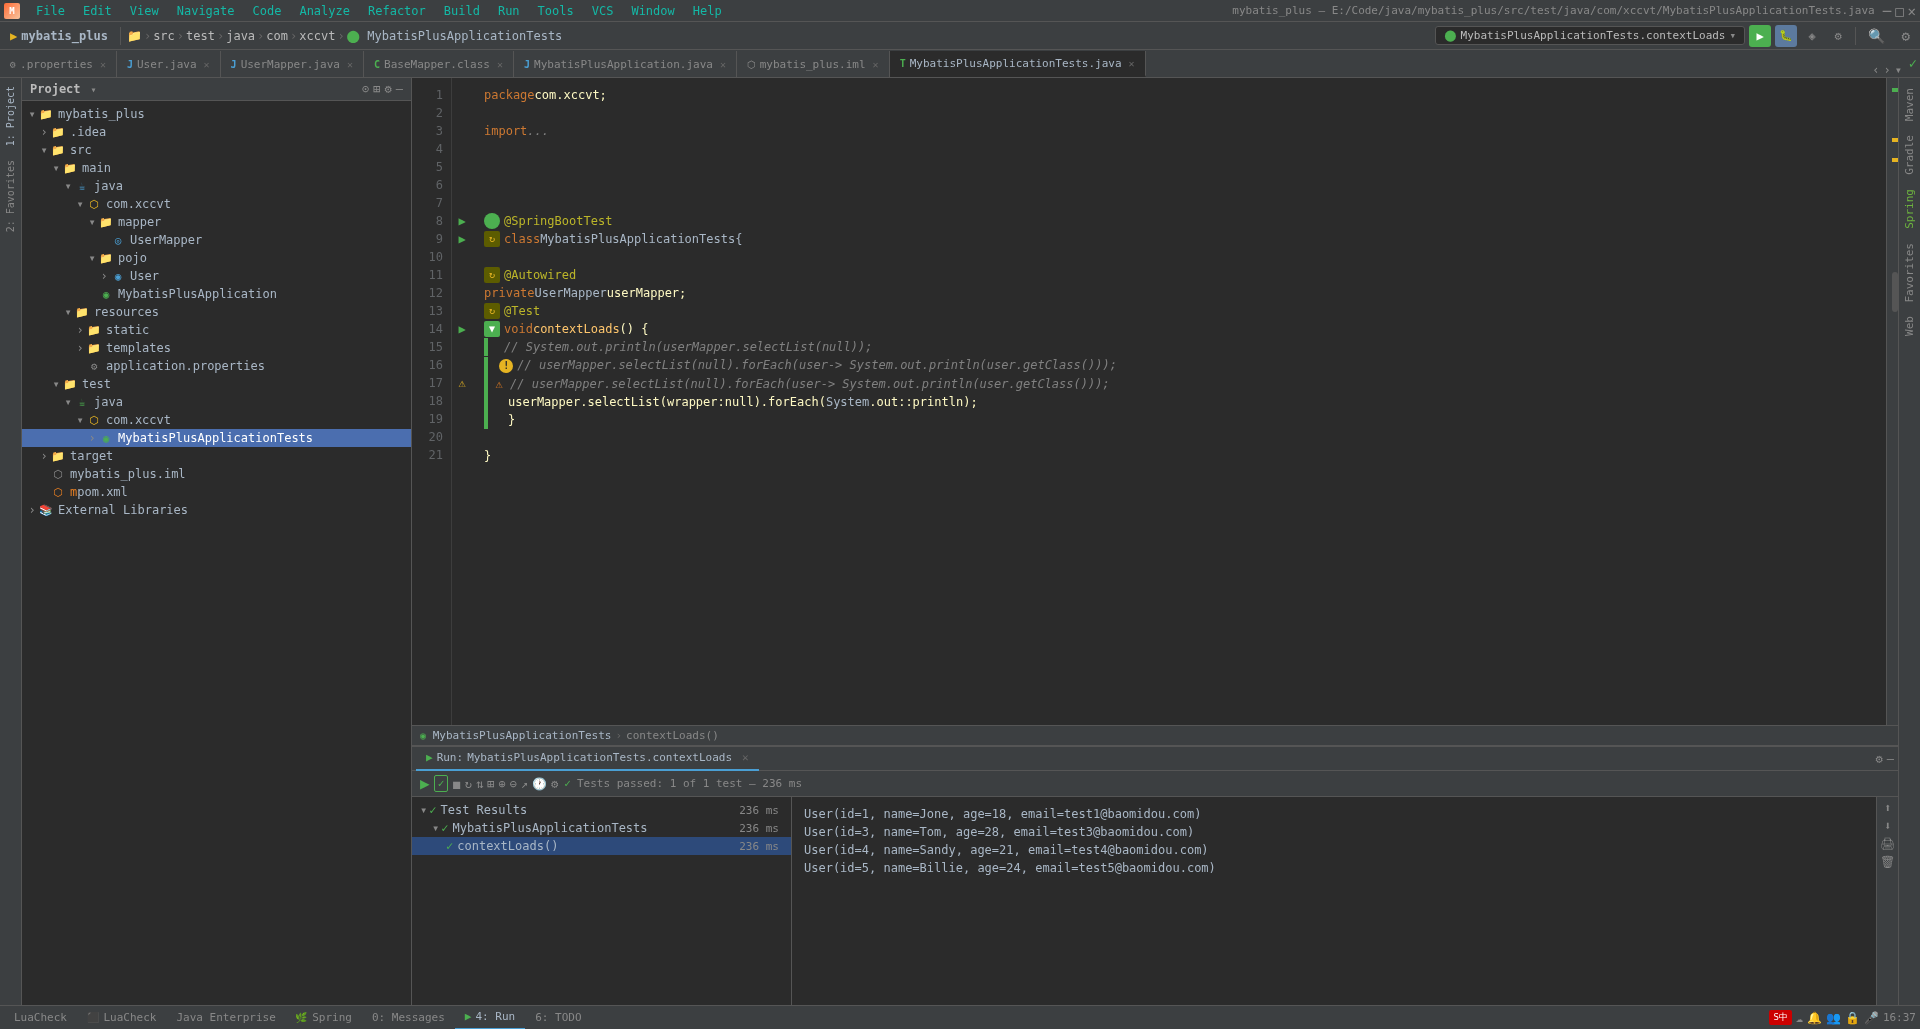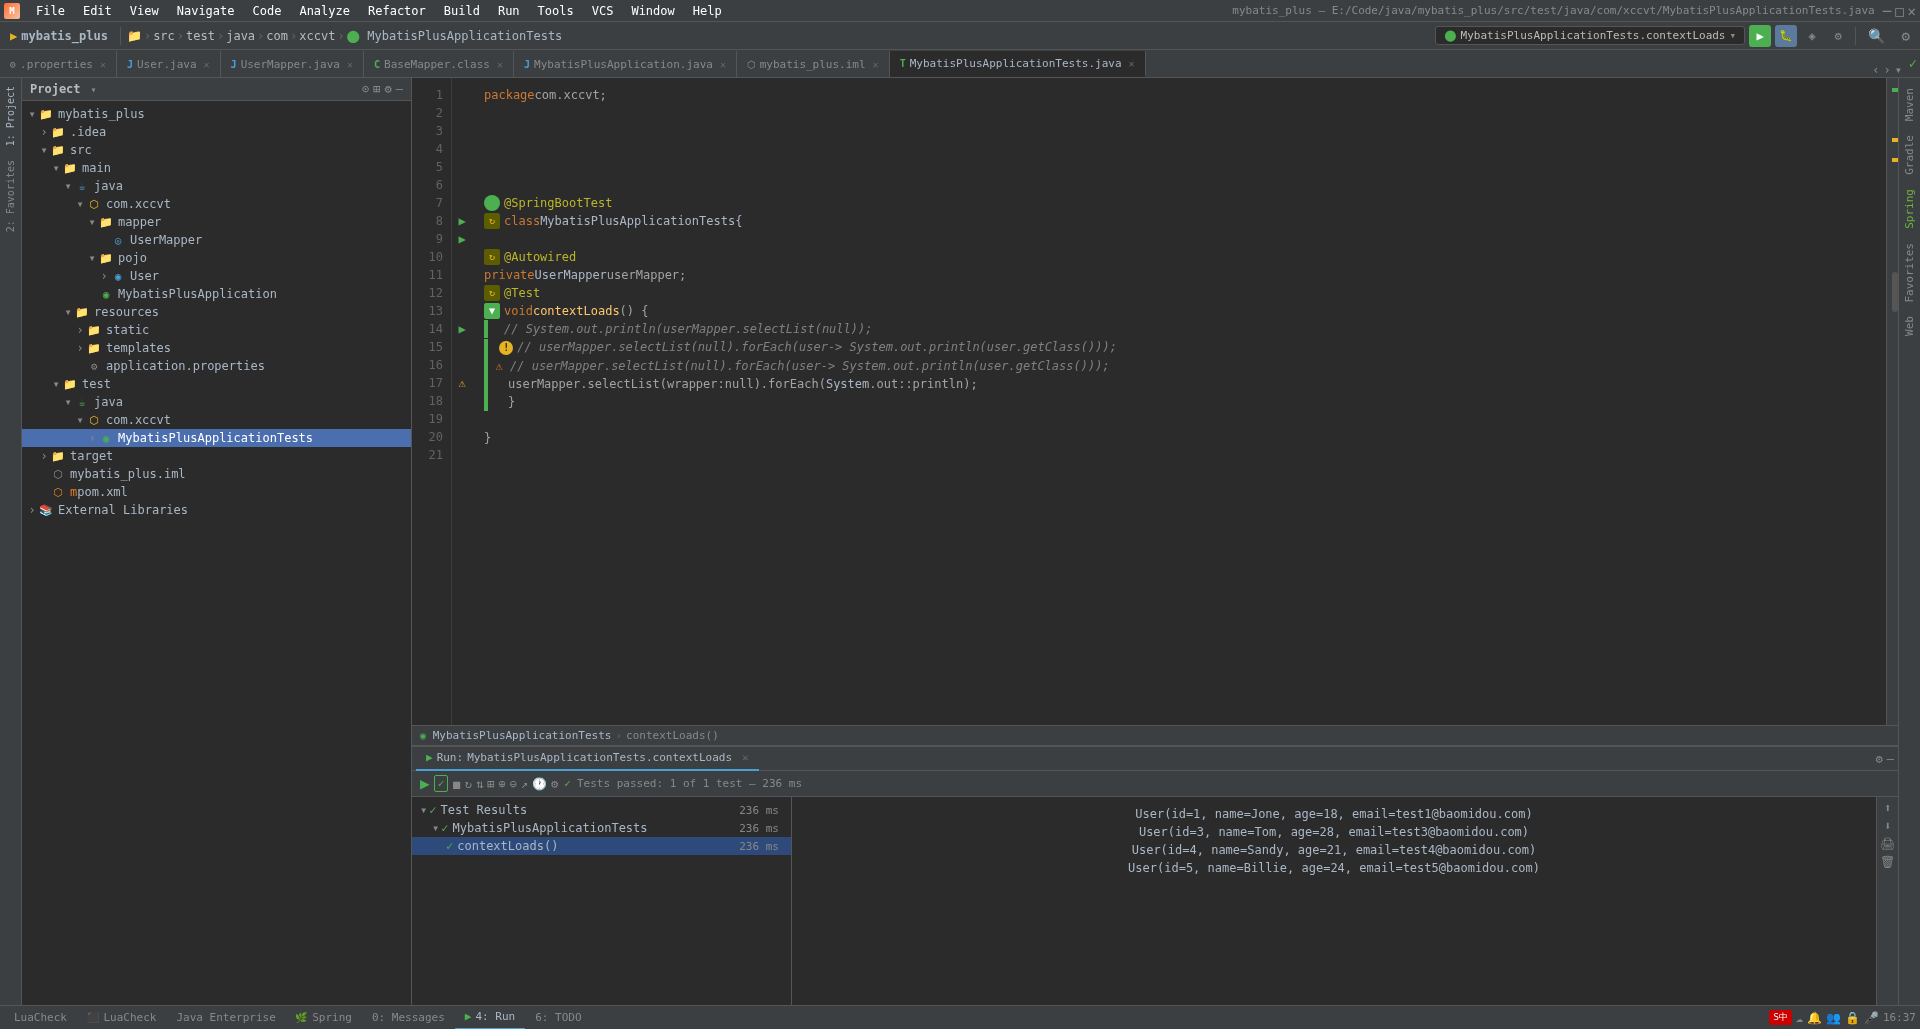--- a/index.html
+++ b/index.html
@@ -2,21 +2,21 @@
 <html><head>
   <meta charset="utf-8">
   <style>
     * { margin: 0; padding: 0; box-sizing: border-box; }
     body { font-family: 'Consolas', 'Monaco', monospace; font-size: 12px; background: #2b2b2b; color: #a9b7c6; width: 1920px; height: 1029px; overflow: hidden; }
 
     
     #menubar { background: #3c3f41; height: 22px; display: flex; align-items: center; padding: 0 4px; border-bottom: 1px solid #555; }
     #menubar .logo { width: 16px; height: 16px; background: #ff6b35; border-radius: 2px; margin-right: 8px; display: flex; align-items: center; justify-content: center; color: white; font-size: 10px; font-weight: bold; flex-shrink: 0; }
     #menubar .menu-items { display: flex; gap: 2px; }
-    #menubar .menu-item { padding: 2px 8px; color: #ffffff; font-size: 12px; cursor: pointer; }
+    #menubar .menu-item { padding: 2px 8px; color: #14b8a6; font-size: 12px; cursor: pointer; }
     #menubar .path-info { margin-left: auto; color: #888; font-size: 11px; }
 
     
     #toolbar { background: #3c3f41; height: 28px; display: flex; align-items: center; padding: 0 4px; border-bottom: 1px solid #555; gap: 4px; }
     .toolbar-item { display: flex; align-items: center; gap: 4px; padding: 2px 6px; color: #bbbbbb; font-size: 12px; cursor: pointer; border-radius: 3px; }
     .toolbar-sep { width: 1px; height: 18px; background: #555; margin: 0 2px; }
     .breadcrumb { display: flex; align-items: center; gap: 2px; color: #bbbbbb; font-size: 12px; }
     .breadcrumb span { cursor: pointer; }
     .breadcrumb .sep { color: #666; }
     .toolbar-right { margin-left: auto; display: flex; align-items: center; gap: 4px; }
@@ -54,41 +54,41 @@
     #code-content { flex: 1; padding: 8px 0 8px 12px; overflow: auto; font-size: 12px; line-height: 18px; color: #a9b7c6; position: relative; }
     .code-line { display: flex; align-items: center; min-height: 18px; position: relative; padding-right: 8px; }
 
     
     .kw { color: #cc7832; }
     .annotation { color: #bbb529; }
     .comment { color: #808080; font-style: italic; }
     .class-name { color: #a9b7c6; }
     .method-name { color: #ffc66d; }
     .punct { color: #a9b7c6; }
-    .plain { color: #a3a3a3; }
+    .plain { color: #fef9c3; }
 
     
     #editor-breadcrumb { background: #3c3f41; padding: 3px 8px; border-top: 1px solid #555; display: flex; align-items: center; gap: 4px; font-size: 11px; color: #888; }
     #editor-breadcrumb .sep { color: #666; }
 
     
     #bottom-panel { height: 260px; background: #2b2b2b; border-top: 2px solid #555; display: flex; flex-direction: column; }
     #run-tabs { background: #3c3f41; height: 24px; display: flex; align-items: center; border-bottom: 1px solid #555; padding: 0 4px; gap: 0; }
     .run-tab { padding: 2px 10px; font-size: 11px; color: #888; cursor: pointer; display: flex; align-items: center; gap: 4px; height: 24px; }
     .run-tab.active { color: #a9b7c6; border-bottom: 2px solid #4a9fd4; }
     #run-header { background: #3c3f41; padding: 3px 8px; display: flex; align-items: center; gap: 6px; border-bottom: 1px solid #555; }
     .run-header-title { color: #888; font-size: 11px; display: flex; align-items: center; gap: 6px; }
     #run-panel-content { display: flex; flex: 1; overflow: hidden; }
     #run-sidebar { width: 380px; border-right: 1px solid #555; overflow-y: auto; padding: 4px 0; }
     .run-tree-item { display: flex; align-items: center; padding: 2px 4px; cursor: pointer; font-size: 12px; }
     .run-tree-item.selected { background: #2d4a7a; }
     .run-tree-item .check { color: #4caf50; margin-right: 4px; }
     .run-tree-item .label { color: #a9b7c6; }
     .run-tree-item .time { margin-left: auto; color: #888; font-size: 11px; padding-right: 8px; }
-    #run-output { flex: 1; padding: 8px 12px; overflow-y: auto; font-size: 12px; line-height: 18px; color: #a9b7c6; text-align: center; }
+    #run-output { flex: 1; padding: 8px 12px; overflow-y: auto; font-size: 12px; line-height: 18px; color: #a9b7c6; }
     .output-line { color: #a9b7c6; }
 
     
     #right-icons { width: 22px; background: #3c3f41; display: flex; flex-direction: column; align-items: center; padding-top: 4px; gap: 2px; border-left: 1px solid #555; }
     .right-icon { writing-mode: vertical-rl; text-orientation: mixed; transform: rotate(180deg); color: #888; font-size: 11px; cursor: pointer; padding: 6px 2px; white-space: nowrap; }
     .test-pass-icon { color: #4caf50; }
 
     
     ::-webkit-scrollbar { width: 6px; height: 6px; }
     ::-webkit-scrollbar-track { background: #2b2b2b; }
@@ -457,20 +457,25 @@
         <div style="line-height:18px;height:18px;"></div>
         <div style="line-height:18px;height:18px;"></div>
       </div>
 
       <div id="code-content">
         <div class="code-line">
             <span class="kw">package</span>
             <span class="plain"> com.xccvt;</span>
           </div>
         <div class="code-line">&nbsp;</div>
+        <div class="code-line">
+            <span class="kw">import</span>
+            <span class="plain"> </span>
+            <span class="comment">...</span>
+          </div>
         <div class="code-line">&nbsp;</div>
         <div class="code-line">&nbsp;</div>
         <div class="code-line">&nbsp;</div>
         <div class="code-line">&nbsp;</div>
         <div class="code-line">
           <span style="display:inline-block;width:16px;height:16px;background:#4caf50;border-radius:50%;margin-right:4px;vertical-align:middle;"></span>
           <span class="annotation">@SpringBootTest</span>
         </div>
         <div class="code-line">
           <span style="display:inline-block;width:16px;height:16px;background:#5c5c00;border-radius:2px;margin-right:4px;vertical-align:middle;font-size:10px;color:#e6b422;text-align:center;line-height:16px;">↻</span>

